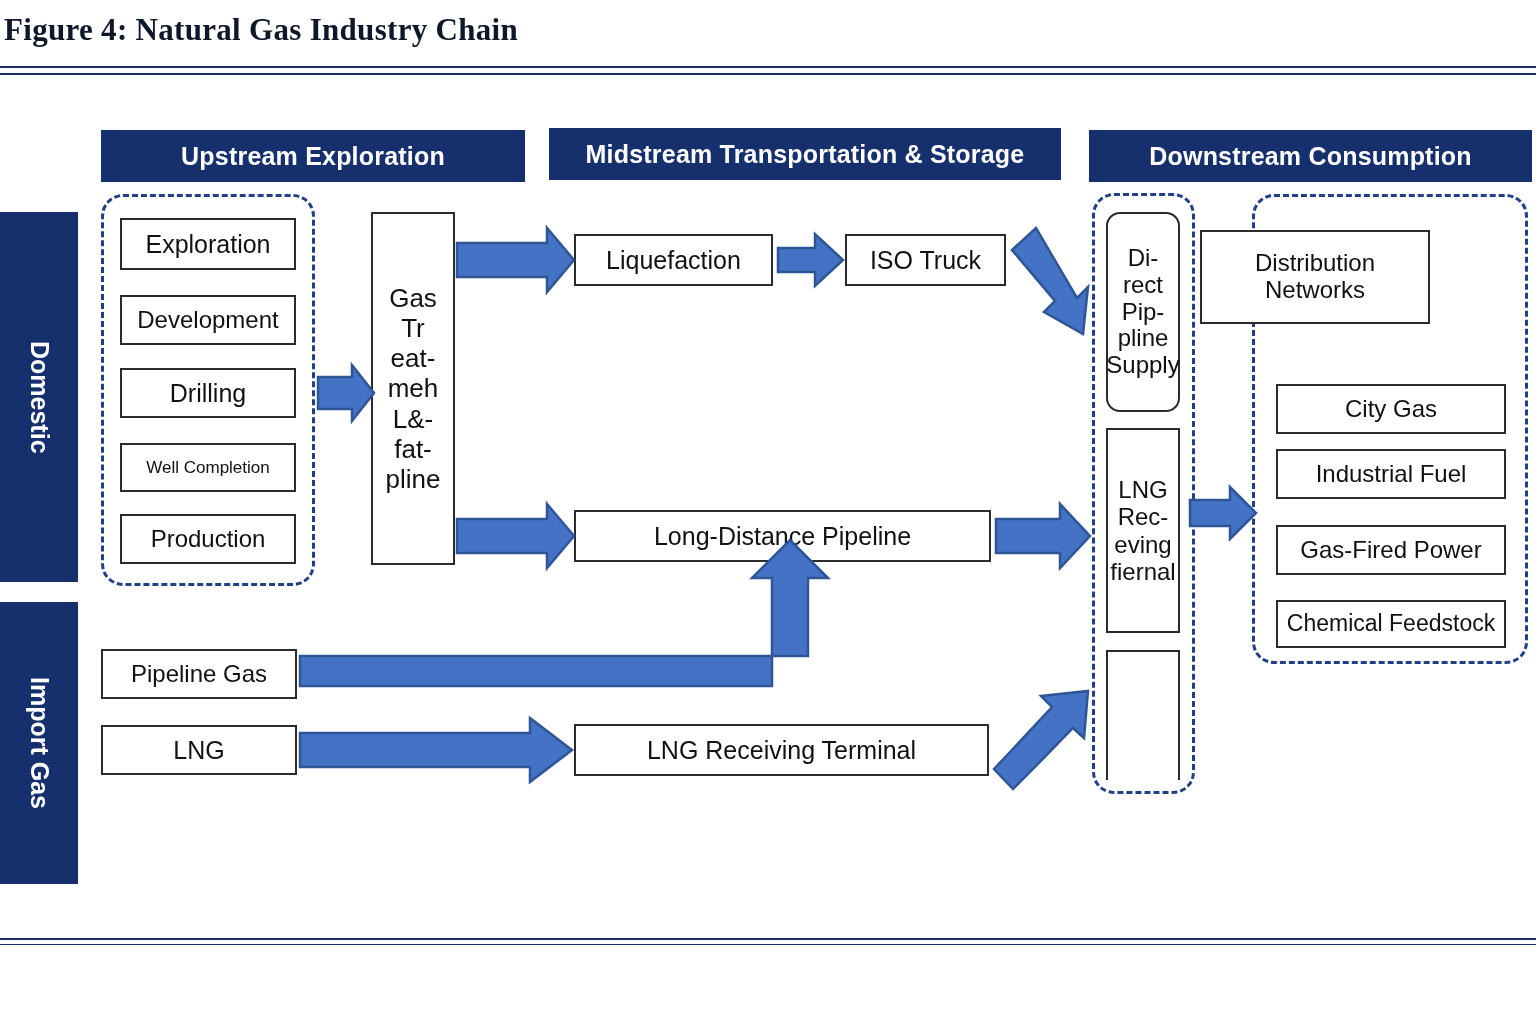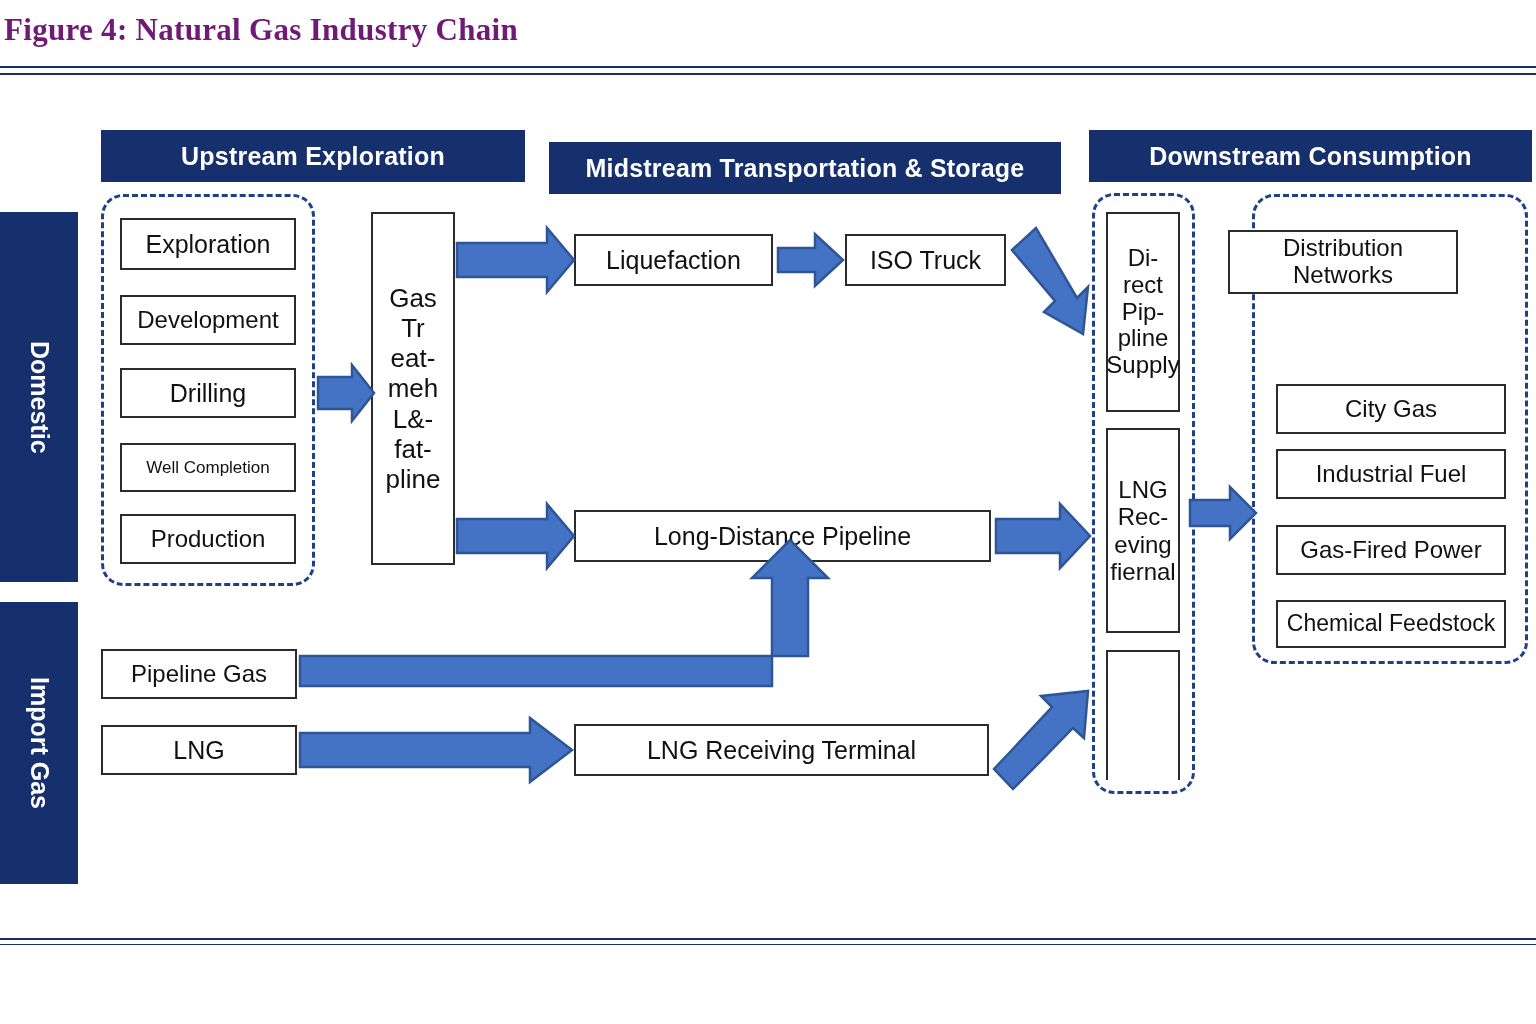--- a/index.html
+++ b/index.html
@@ -9,21 +9,21 @@
     font-family:"Liberation Sans", sans-serif;
     position:relative;
     overflow:hidden;
   }
   .canvas{position:absolute;left:0;top:0;width:1536px;height:1024px;}
 
   
   #fig-title{
     position:absolute;left:4px;top:12px;
     font-family:"Liberation Serif", serif;
-    font-size:31px;font-weight:700;color:#701a75;
+    font-size:31px;font-weight:700;color:#0f172a;
     letter-spacing:.3px;white-space:nowrap;
   }
   #title-rule{
     position:absolute;left:0;top:66px;width:1536px;height:5px;
     border-top:2px solid #1b2f6b;border-bottom:2px solid #1b2f6b;
     background:#ffffff;
   }
 
   
   #footer-rule{
@@ -41,21 +41,21 @@
     position:absolute;
     background:#16306e;
     color:#ffffff;
     font-weight:700;
     font-size:25px;
     display:flex;align-items:center;justify-content:center;
     letter-spacing:.2px;
     white-space:nowrap;
   }
   #hdr-up{left:101px;top:130px;width:424px;height:52px;}
-  #hdr-mid{left:549px;top:142px;width:512px;height:52px;}
+  #hdr-mid{left:549px;top:128px;width:512px;height:52px;}
   #hdr-down{left:1089px;top:130px;width:443px;height:52px;}
 
   
   .side-label{
     position:absolute;background:#16306e;color:#fff;
     font-weight:700;font-size:25px;
     display:flex;align-items:center;justify-content:center;
   }
   .side-label span{
     writing-mode:vertical-rl;
@@ -111,33 +111,33 @@
   #n-longpipe{left:574px;top:510px;width:417px;height:52px;}
   #n-lngterm{left:574px;top:724px;width:415px;height:52px;}
 
   
   #n-pipelinegas{left:101px;top:649px;width:196px;height:50px;font-size:24px;}
   #n-lng{left:101px;top:725px;width:196px;height:50px;font-size:25px;}
 
   
   #n-directpipe{
     left:1106px;top:212px;width:74px;height:200px;
-    flex-direction:column;justify-content:center;font-size:24px;line-height:1.12;
+    flex-direction:column;justify-content:center;font-size:24px;line-height:1.12;border-radius:14px;
   }
   #n-lngrecv{
     left:1106px;top:428px;width:74px;height:205px;
     flex-direction:column;justify-content:center;font-size:24px;line-height:1.14;
   }
   #n-empty{
     left:1106px;top:650px;width:74px;height:130px;
     border-bottom:none;
   }
 
   
-  #n-distnet{left:1228px;top:230px;width:230px;height:64px;font-size:24px;}
+  #n-distnet{left:1200px;top:230px;width:230px;height:94px;font-size:24px;}
   #n-citygas{left:1276px;top:376px;width:230px;height:50px;font-size:24px;margin-top:8px;}
   #n-indfuel{left:1276px;top:449px;width:230px;height:50px;font-size:24px;}
   #n-gaspower{left:1276px;top:525px;width:230px;height:50px;font-size:24px;}
   #n-chemfeed{left:1276px;top:600px;width:230px;height:48px;font-size:23px;}
 
   
   #arrow-layer{position:absolute;left:0;top:0;width:1536px;height:1024px;pointer-events:none;}
   .arw{fill:#4472c4;stroke:#2e5596;stroke-width:2.5;stroke-linejoin:miter;}
 </style>
 </head>

